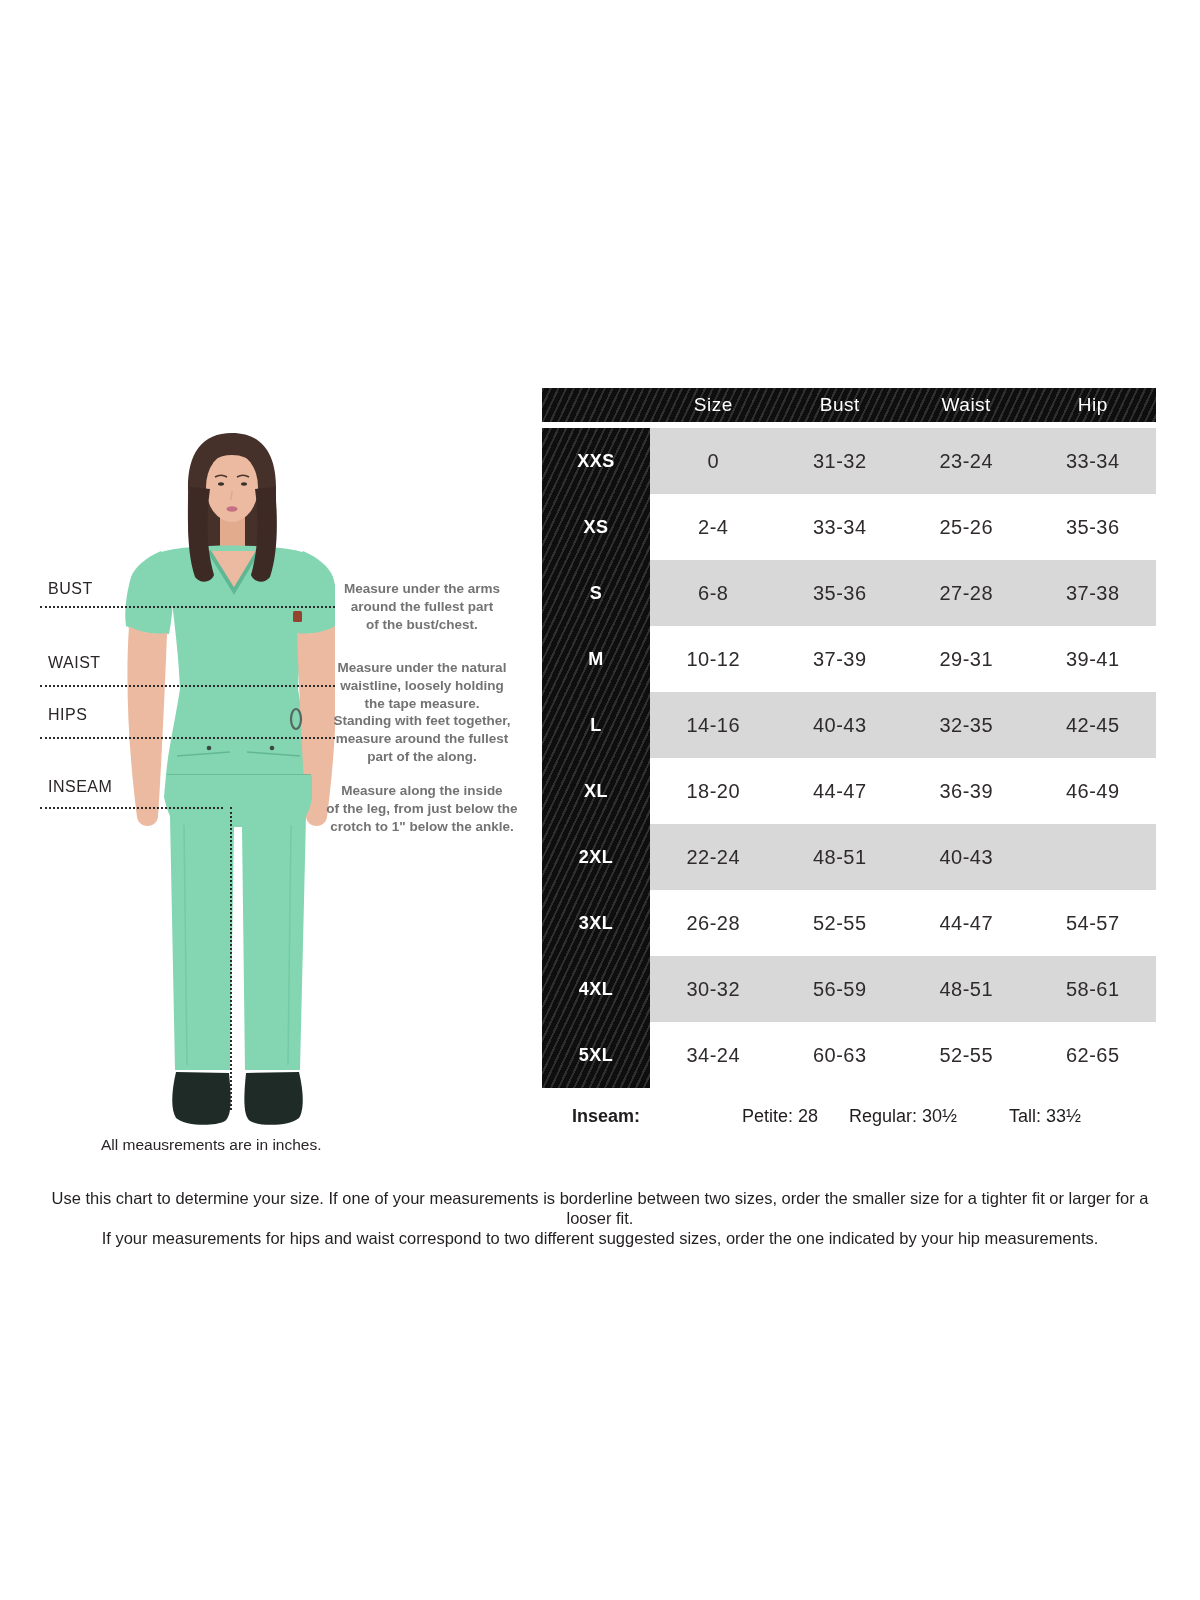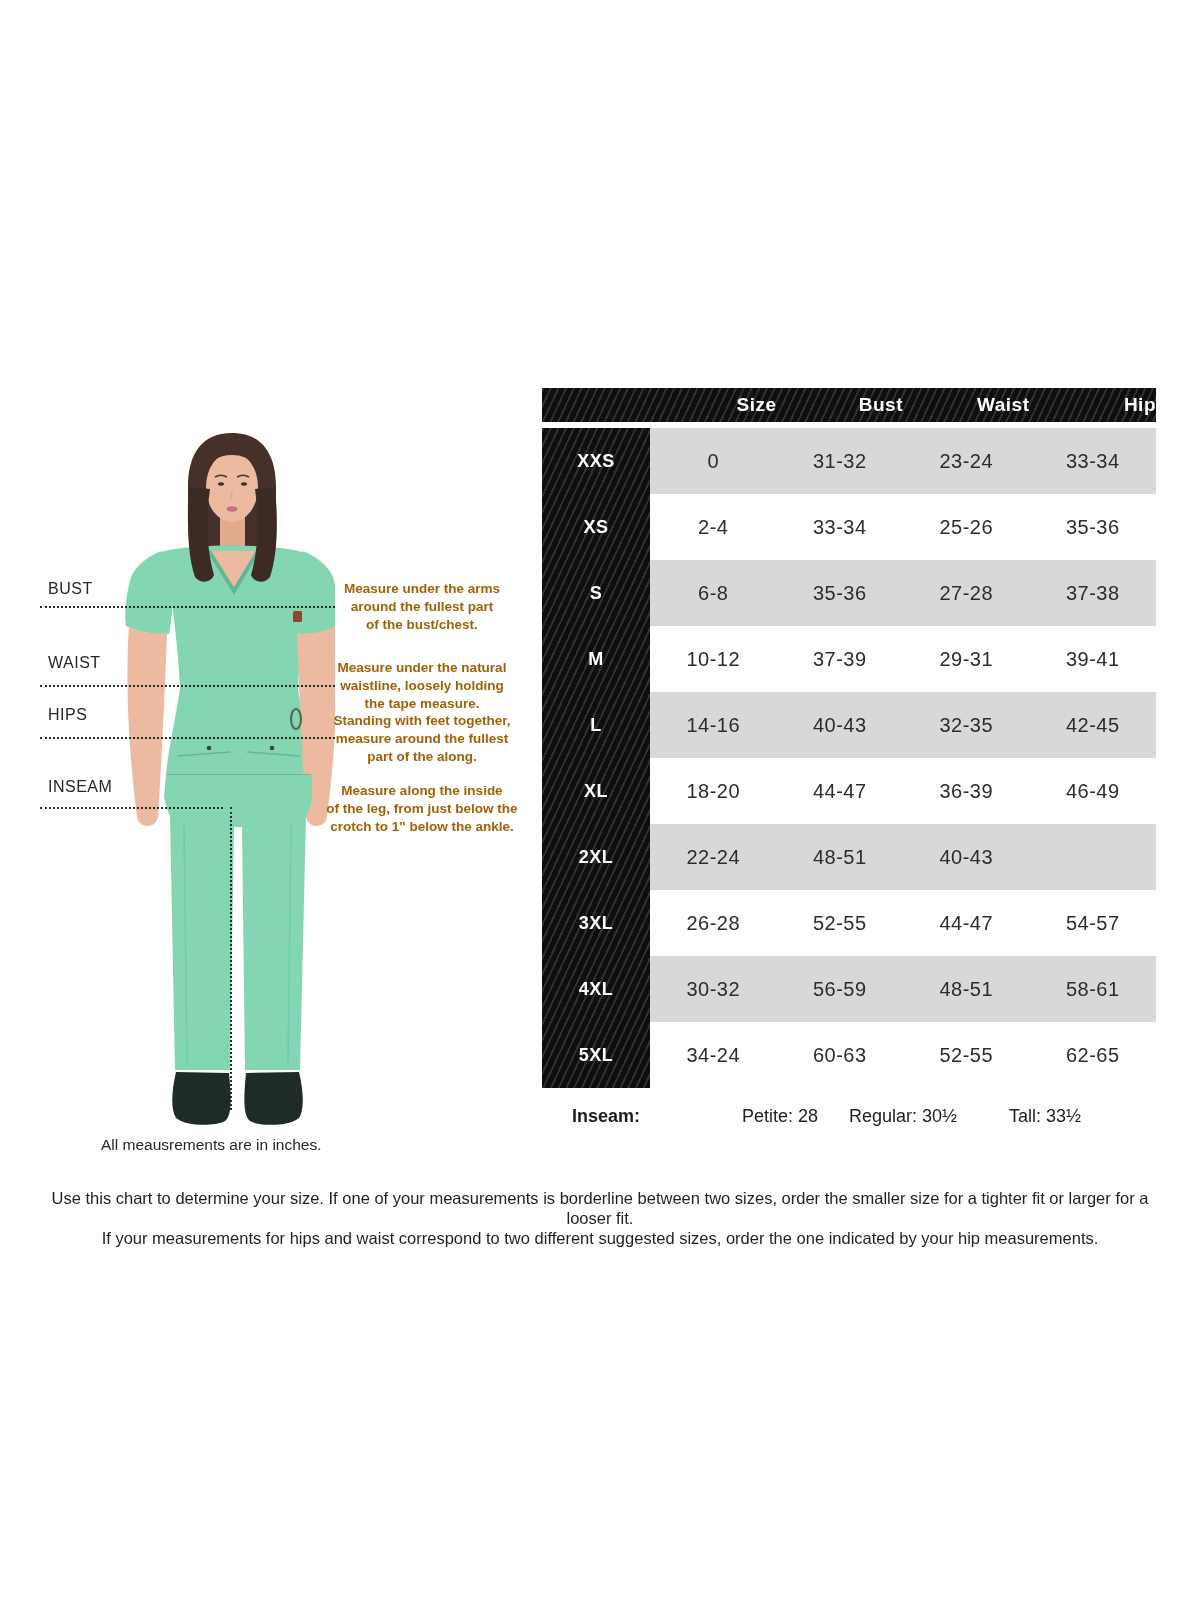--- a/index.html
+++ b/index.html
@@ -6,30 +6,30 @@
   body{
     width:1200px;height:1600px;position:relative;background:#ffffff;
     font-family:"Liberation Sans", sans-serif;color:#231f20;overflow:hidden;
   }
   
   .figure-svg{position:absolute;left:95px;top:425px;width:240px;height:710px;}
   .mlabel{position:absolute;left:48px;font-size:16px;letter-spacing:.5px;color:#2a2526;}
   .dline-h{position:absolute;border-top:2px dotted #2b2b2b;height:0;z-index:5;}
   .dline-v{position:absolute;border-left:2px dotted #2b2b2b;width:0;z-index:5;}
   .instr{position:absolute;left:318px;width:208px;text-align:center;
-         font-size:13.5px;font-weight:bold;line-height:18px;color:#a16207;}
+         font-size:13.5px;font-weight:bold;line-height:18px;color:#737373;}
   .caption{position:absolute;left:101px;top:1136px;font-size:15.5px;color:#2a2526;}
 
   
   .chart{position:absolute;left:542px;top:388px;width:614px;}
   .stripes{background-color:#0e0e0e;
     background-image:repeating-linear-gradient(115deg,#2f2f2f 0px,#2f2f2f 2px,#0e0e0e 2px,#0e0e0e 7px);}
   .chart-header{display:flex;height:34px;align-items:center;}
   .hspacer{width:108px;}
-  .hcell{width:126.5px;text-align:right;color:#ffffff;font-weight:bold;font-size:19px;letter-spacing:.5px;}
+  .hcell{width:126.5px;text-align:center;color:#ffffff;font-weight:normal;font-size:19px;letter-spacing:.5px;}
   .chart-body{margin-top:6px;}
   .srow{display:flex;height:66px;}
   .srow.gray{background:#d8d8d8;}
   .srow.white{background:#ffffff;}
   .size-cell{width:108px;display:flex;align-items:center;justify-content:center;
              color:#ffffff;font-weight:bold;font-size:18px;letter-spacing:.5px;}
   .data-cell{width:126.5px;display:flex;align-items:center;justify-content:center;
              font-size:20px;color:#2f2b2c;letter-spacing:.5px;}
   .inseam-item{position:absolute;top:1106px;transform:translateX(-50%);font-size:18px;color:#211d1e;white-space:nowrap;}
   .inseam-item.bold{font-weight:bold;text-align:right;}

